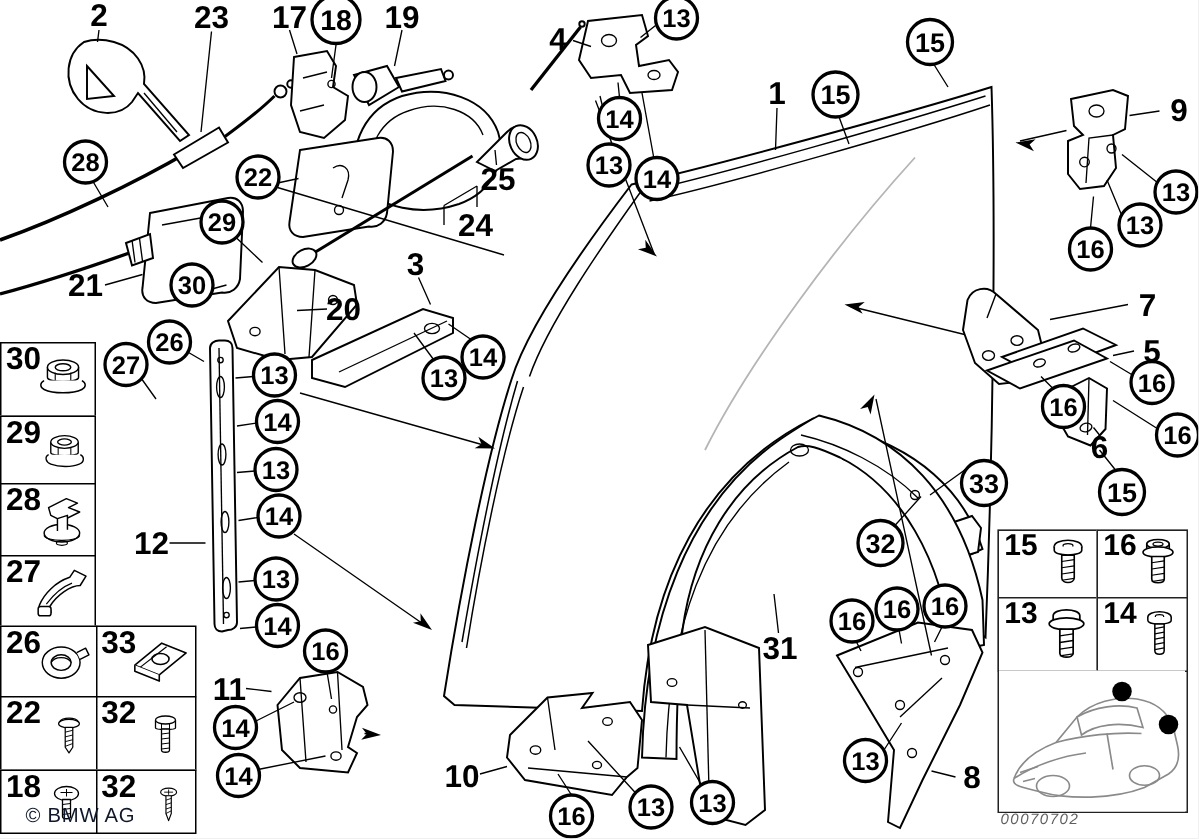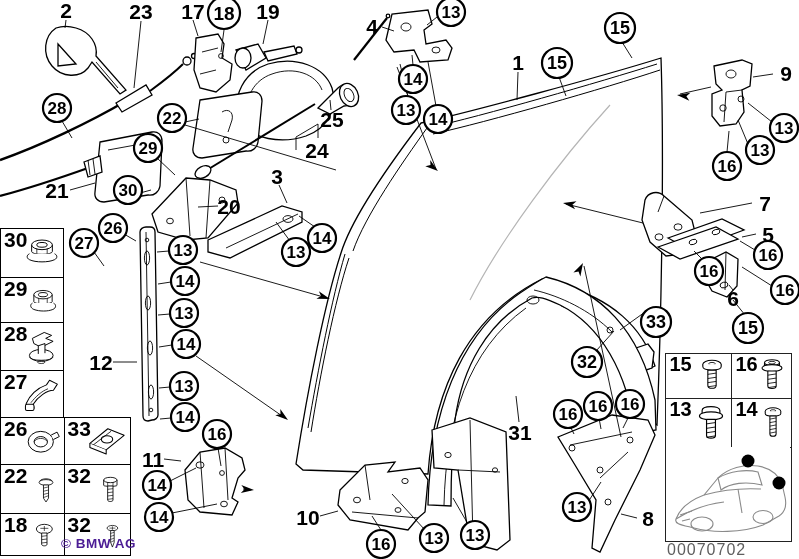--- a/index.html
+++ b/index.html
@@ -8,22 +8,22 @@
   .stage svg text{font-family:"Liberation Sans","DejaVu Sans",sans-serif;}
   #art{position:absolute;left:0;top:0;}
   .part-cell{position:absolute;border:1.5px solid #000;background:#fff;box-sizing:border-box;}
   .part-cell .num{position:absolute;top:-1px;left:3px;font-weight:bold;font-size:21px;color:#000;}
   .part-cell svg{position:absolute;right:1px;top:3px;}
   .inset{position:absolute;box-sizing:border-box;border:1.3px solid #222;background:#fff;}
   .inset-cell{position:absolute;box-sizing:border-box;border:1.1px solid #222;background:#fff;}
   .inset-cell .num{position:absolute;top:-1px;left:4px;font-weight:bold;font-size:20px;color:#000;}
   .inset-cell svg{position:absolute;right:4px;top:3px;}
   .car-box{position:absolute;box-sizing:border-box;background:#fff;}
-  .copyright{position:absolute;left:17px;top:536px;font-weight:bold;font-size:13.5px;color:#4c1d95;z-index:5;letter-spacing:0.5px;margin-left:44px;}
-  .diagram-number{position:absolute;left:667px;top:541px;font-size:16px;color:#5f5f5f;letter-spacing:1px;}
+  .copyright{position:absolute;left:17px;top:536px;font-weight:normal;font-size:13.5px;color:#0f172a;z-index:5;letter-spacing:0.5px;}
+  .diagram-number{position:absolute;left:667px;top:541px;font-size:10px;color:#5f5f5f;letter-spacing:1px;font-style:italic;}
   .thin{stroke:#000;stroke-width:0.9;fill:none;}
   .ln{stroke:#000;stroke-width:1.3;fill:none;}
   .part{stroke:#000;stroke-width:1.3;fill:#fff;}
   .icon{stroke:#000;stroke-width:1.3;fill:#fff;stroke-linejoin:round;}
   .icon .det{stroke-width:1;fill:none;}
 </style>
 </head>
 <body>
 
 <div class="stage">

